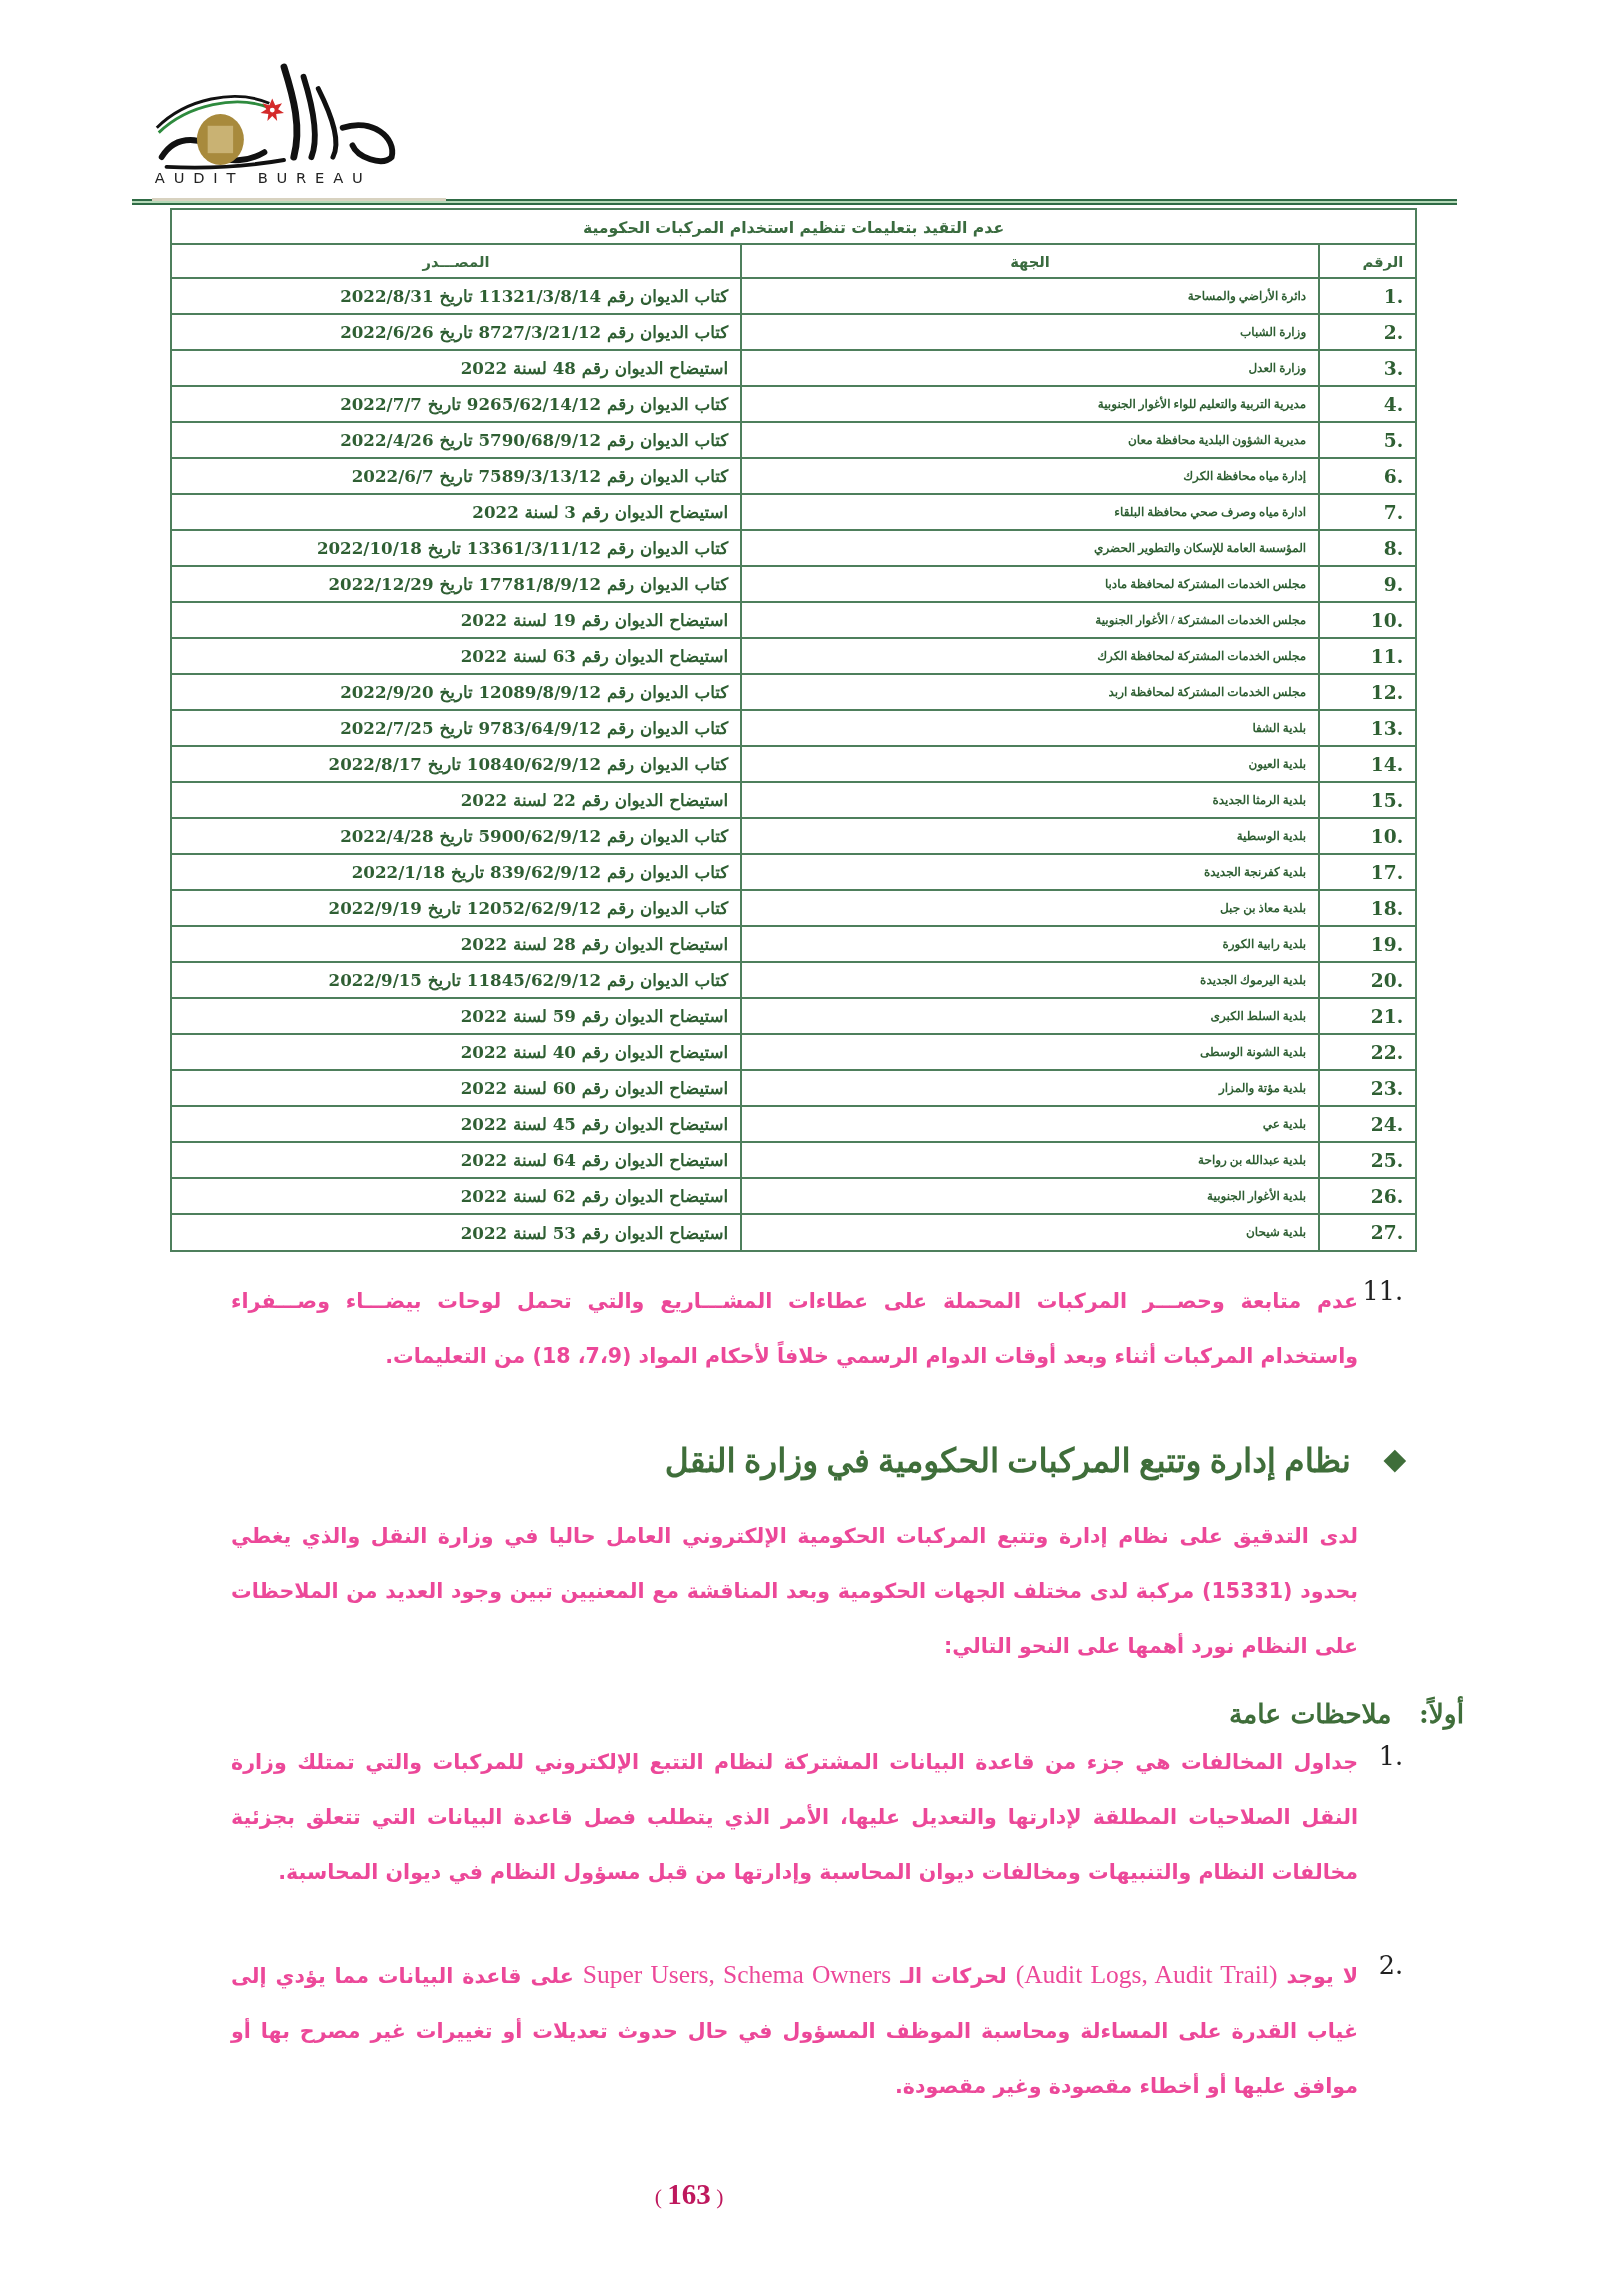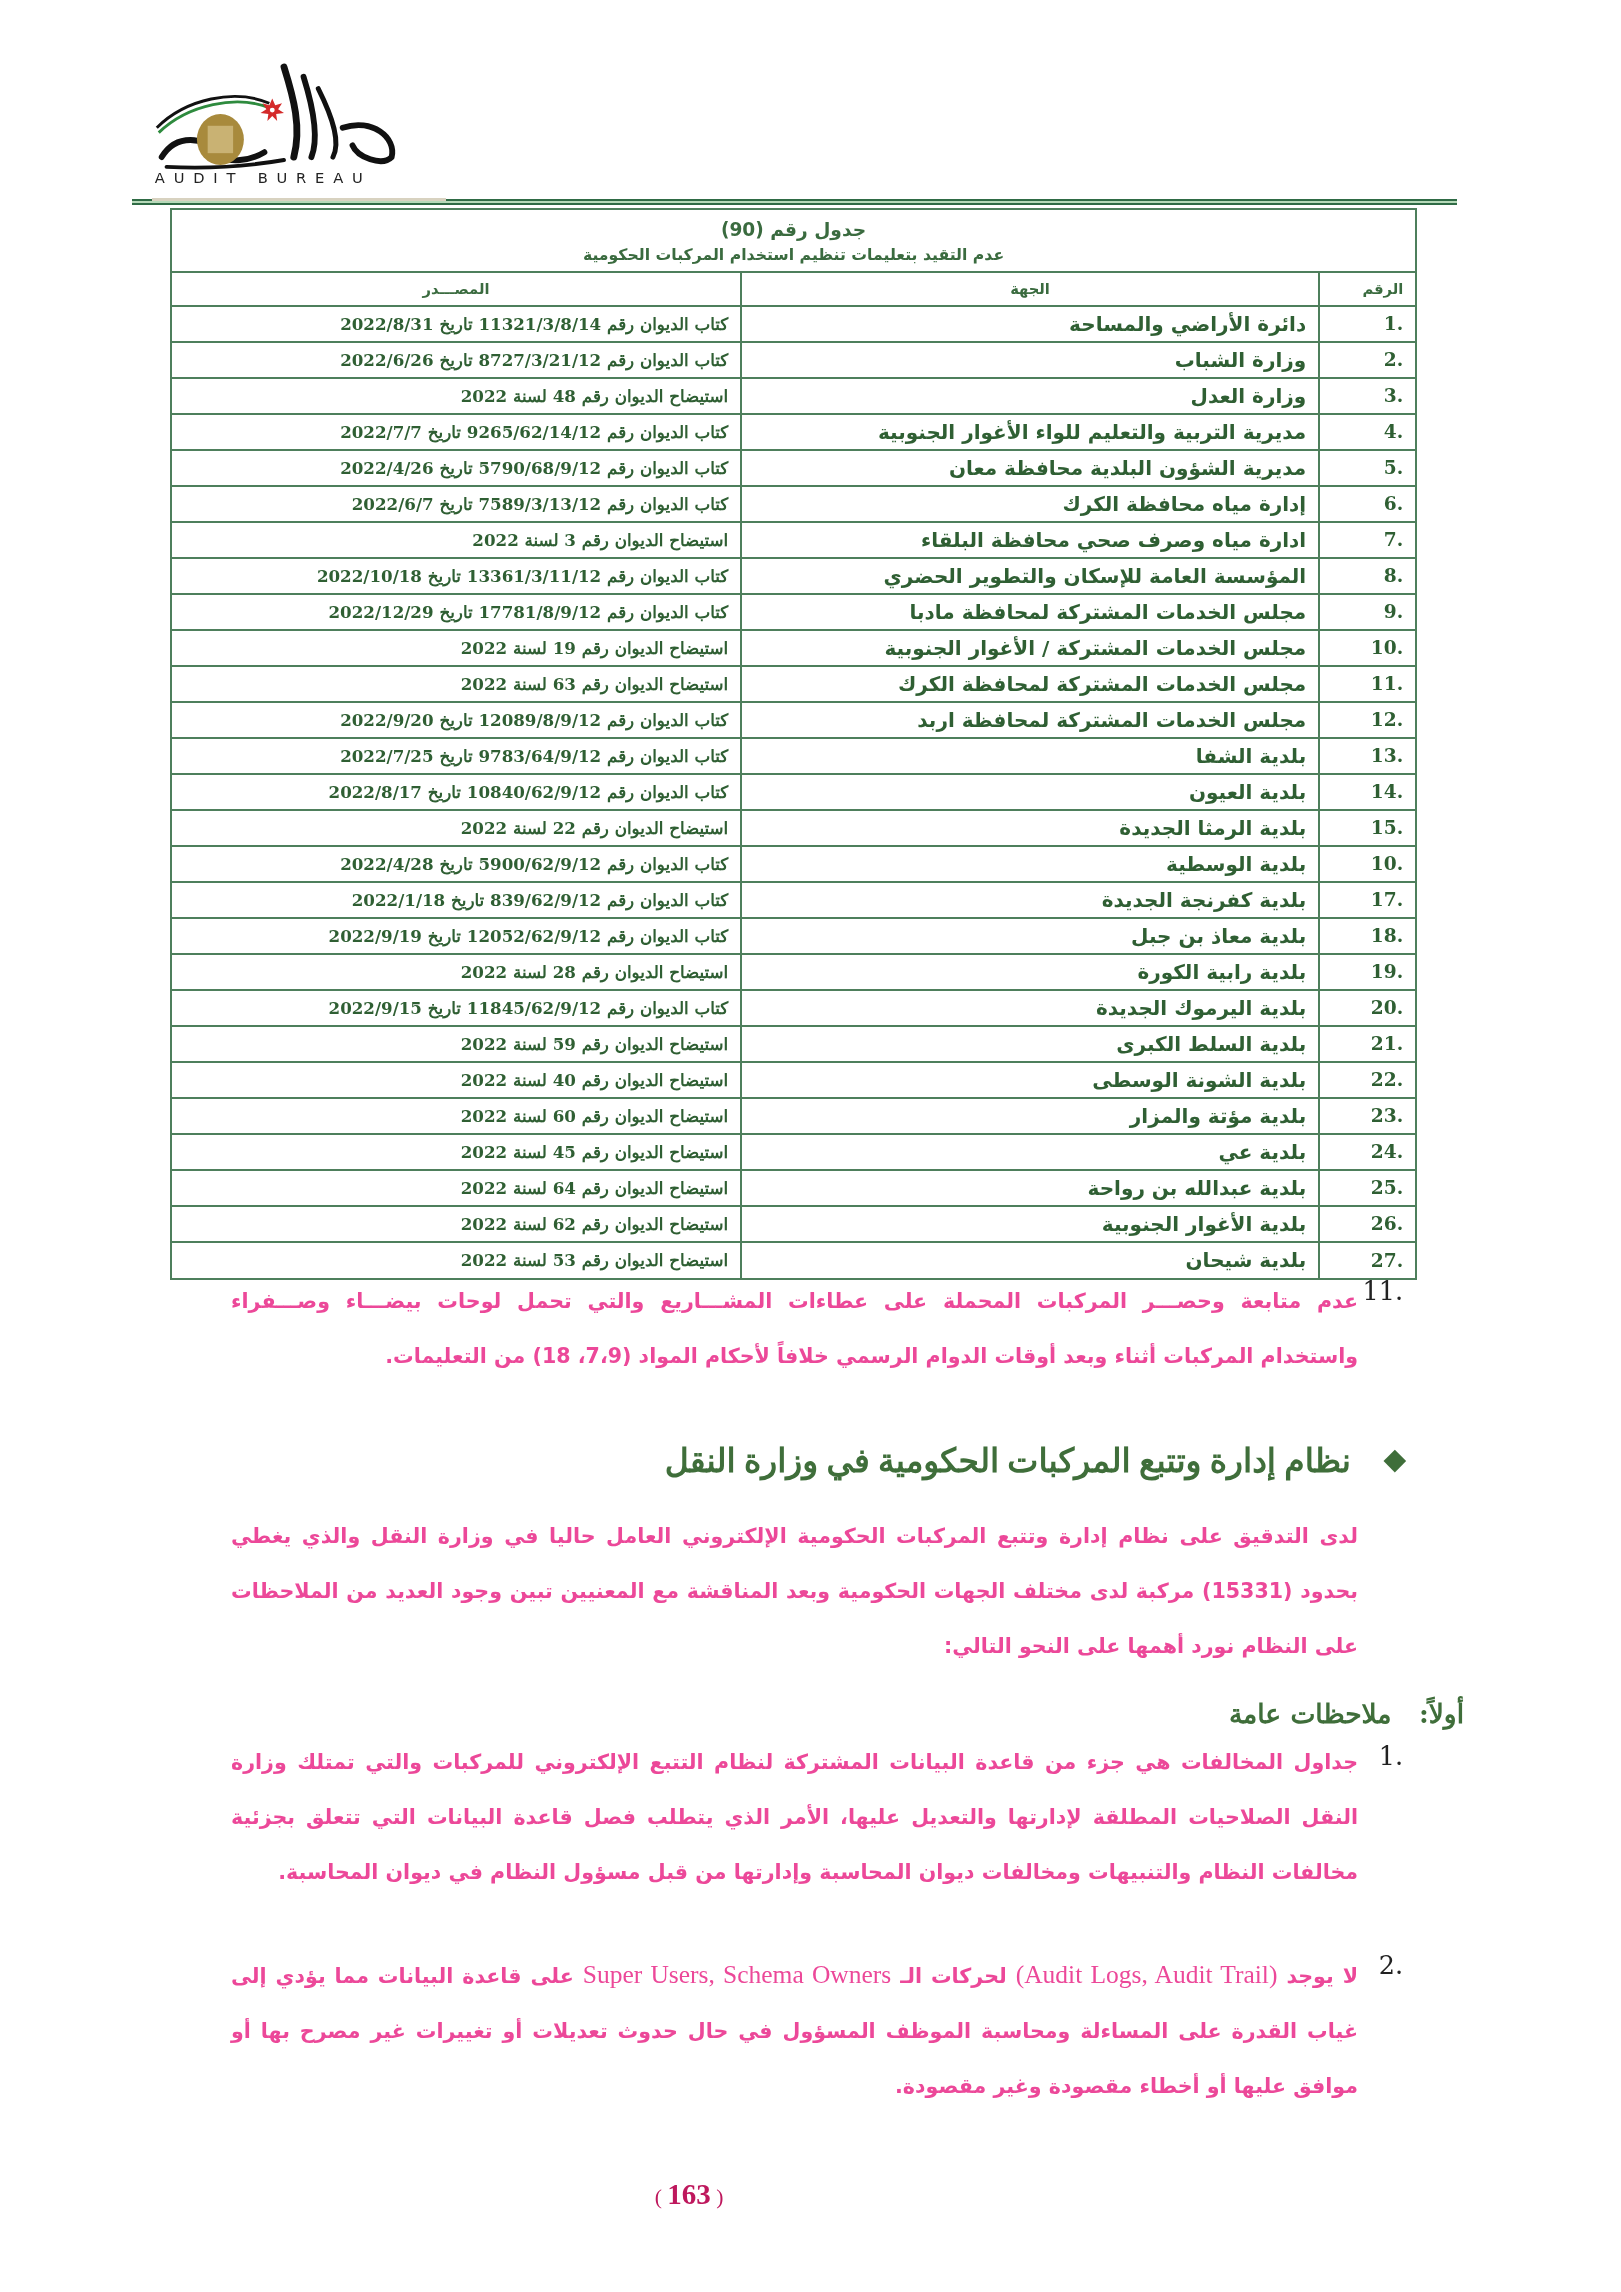--- a/index.html
+++ b/index.html
@@ -63,21 +63,21 @@
   table.data-table th {
     height: 33px; color: #3a6b3f; font-size: 14.7px; text-align: center;
   }
   table.data-table th.col-num { text-align: right; }
   .col-num { width: 96px; }
   .col-entity { width: 578px; }
   td.num-cell {
     font-family: "DejaVu Serif", serif; color: #2f5f33; font-size: 18.6px;
     text-align: right; padding-right: 27.4px; direction: ltr; unicode-bidi: plaintext;
   }
-  td.entity-cell { color: #2f5f33; font-size: 20px; text-align: right; }
+  td.entity-cell { color: #2f5f33; font-size: 12px; text-align: right; font-family: Liberation Serif, serif; }
   td.source-cell {
     color: #2f5f33; font-size: 14.7px; text-align: right;
   }
   td.source-cell .src-text { font-family: "DejaVu Serif", serif; font-size: 16.7px; }
 
   
   .para {
     position: absolute; right: 263px; width: 1127px;
     font-size: 20.6px; font-weight: bold; color: #ec4899;
     line-height: 55px; text-align: justify; text-align-last: right;
@@ -137,21 +137,20 @@
     </svg>
     <div class="logo-caption">AUDIT BUREAU</div>
   </div>
 
   <div class="header-rule"></div>
   <div class="header-rule-accent"></div>
 </header>
 
 <section class="table-wrap">
   <div class="table-caption">
-    <span class="cap-num">جدول رقم (90)</span>
     <span class="cap-title">عدم التقيد بتعليمات تنظيم استخدام المركبات الحكومية</span>
   </div>
   <table class="data-table">
     <colgroup>
       <col class="col-num">
         <col class="col-entity">
         <col>
     </colgroup>
     <thead>
       <tr>

